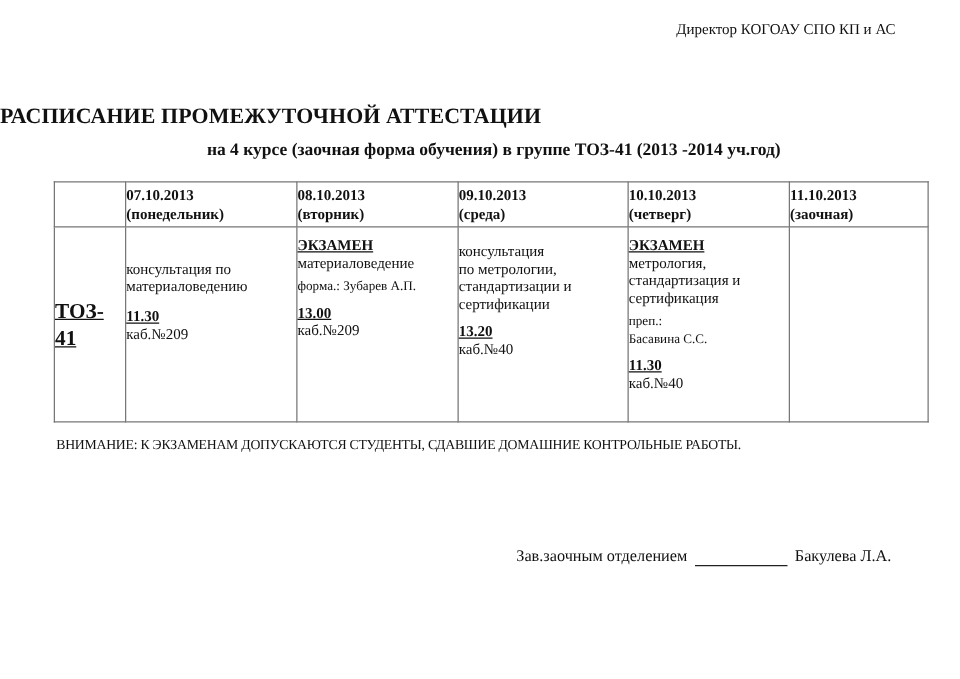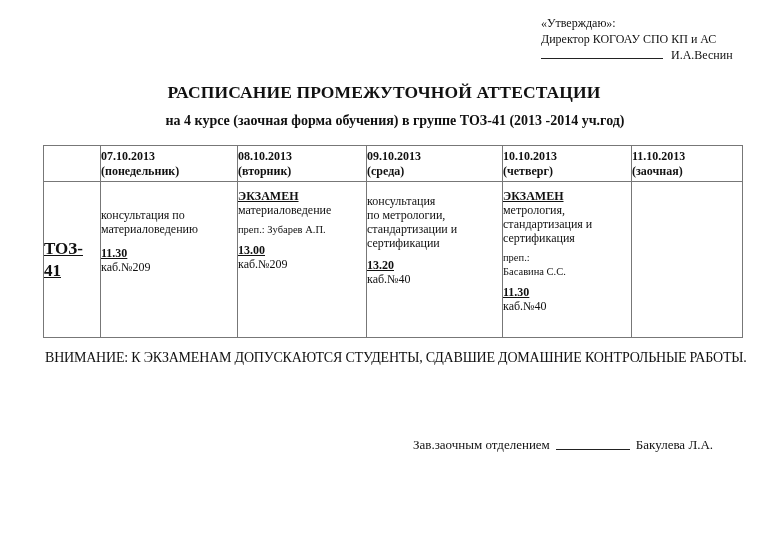--- a/index.html
+++ b/index.html
@@ -2,51 +2,46 @@
 <html><head>
   <meta charset="utf-8">
   <style>
     html, body { margin: 0; padding: 0; background: #ffffff; }
     body { width: 768px; height: 543px; position: relative; overflow: hidden;
            font-family: "Liberation Serif", serif; color: #111; }
     .approve { position: absolute; left: 541px; top: 15px; font-size: 12px; line-height: 16px; }
     .approve .line2 { padding-left: 0px; }
     .approve .line3 { display: flex; gap: 8px; }
     .approve .sig-line { display: inline-block; width: 122px; border-bottom: 1px solid #222; height: 11px; }
-    .title { position: absolute; left: 0; width: 768px; top: 82px; text-align: center;
+    .title { position: absolute; left: 0; width: 768px; top: 82px; text-align: left;
              font-weight: bold; font-size: 17.5px; letter-spacing: 0.1px; }
     .subtitle { position: absolute; left: 0; width: 790px; top: 113px; text-align: center;
                 font-weight: bold; font-size: 14px; }
     table.sched { position: absolute; left: 43px; top: 145px; width: 699px; border-collapse: collapse;
                   table-layout: fixed; }
     table.sched td, table.sched th { border: 1px solid #777; vertical-align: top; text-align: left;
                   padding: 0; font-size: 12px; line-height: 14px; }
     table.sched thead th { height: 35px; font-weight: bold; vertical-align: middle; font-size: 12px; line-height: 15px; }
     table.sched tbody td { height: 155px; }
     .group-cell { vertical-align: middle !important; font-weight: bold; font-size: 17px !important;
                   line-height: 22px !important; text-decoration: underline; }
     .u { text-decoration: underline; font-weight: bold; }
     .sm { font-size: 10.5px; }
     .gap6 { height: 6px; }
     .gap8 { height: 8px; }
     .gap10 { height: 10px; }
-    .notice { position: absolute; left: 45px; top: 350px; font-size: 14px; letter-spacing: -0.2px; }
-    .footer { position: absolute; left: 413px; top: 437px; font-size: 13px; display: flex; gap: 6px; }
+    .notice { position: absolute; left: 45px; top: 350px; font-size: 11px; letter-spacing: -0.2px; }
+    .footer { position: absolute; left: 413px; top: 437px; font-size: 13px; display: flex; align-items: flex-end; gap: 6px; }
     .footer .sig-line { display: inline-block; width: 74px; border-bottom: 1px solid #222; height: 12px; }
   </style>
 </head>
 <body>
 
 <div class="approve">
-  <div>«Утверждаю»:</div>
   <div class="line2">Директор КОГОАУ СПО КП и АС</div>
-  <div class="line3">
-    <span class="sig-line"></span>
-    <span>И.А.Веснин</span>
-  </div>
 </div>
 
 <div class="title">РАСПИСАНИЕ ПРОМЕЖУТОЧНОЙ АТТЕСТАЦИИ</div>
 <div class="subtitle">на 4 курсе (заочная форма обучения) в группе ТОЗ-41 (2013 -2014 уч.год)</div>
 
 <table class="sched">
   <colgroup>
     <col style="width:57px">
     <col style="width:137px">
     <col style="width:129px">
@@ -93,21 +88,21 @@
         <div class="gap10"></div>
         <div class="u">11.30</div>
         <div>каб.№209</div>
       </td>
 
       <td>
         <div style="height:7px"></div>
         <div class="u">ЭКЗАМЕН</div>
         <div>материаловедение</div>
         <div class="gap6"></div>
-        <div class="sm">преп.: Зубарев А.П.</div>
+        <div class="sm">форма.: Зубарев А.П.</div>
         <div class="gap6"></div>
         <div class="u">13.00</div>
         <div>каб.№209</div>
       </td>
 
       <td>
         <div style="height:12px"></div>
         <div>консультация</div>
         <div>по метрологии,</div>
         <div>стандартизации и</div>

